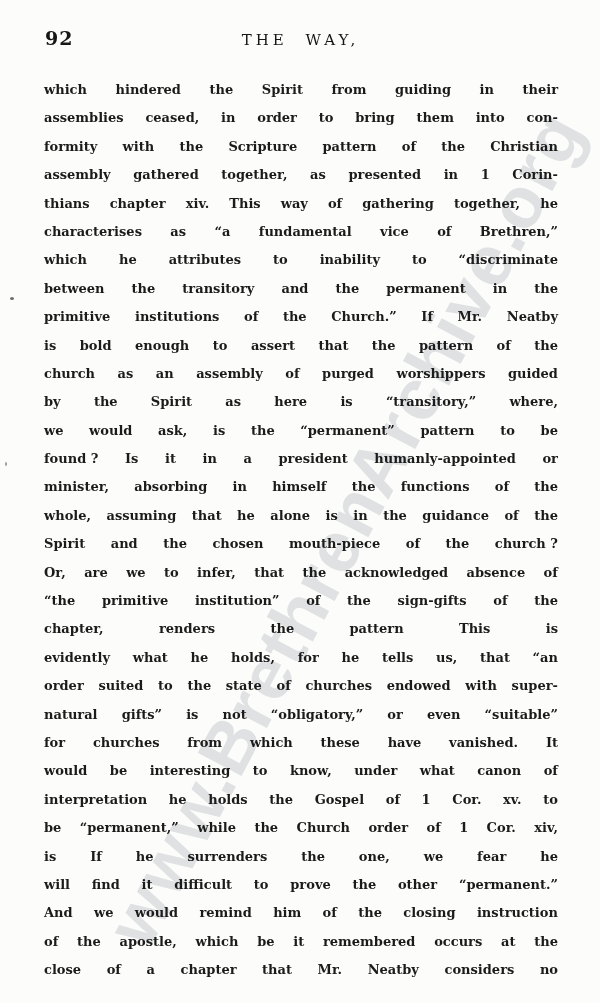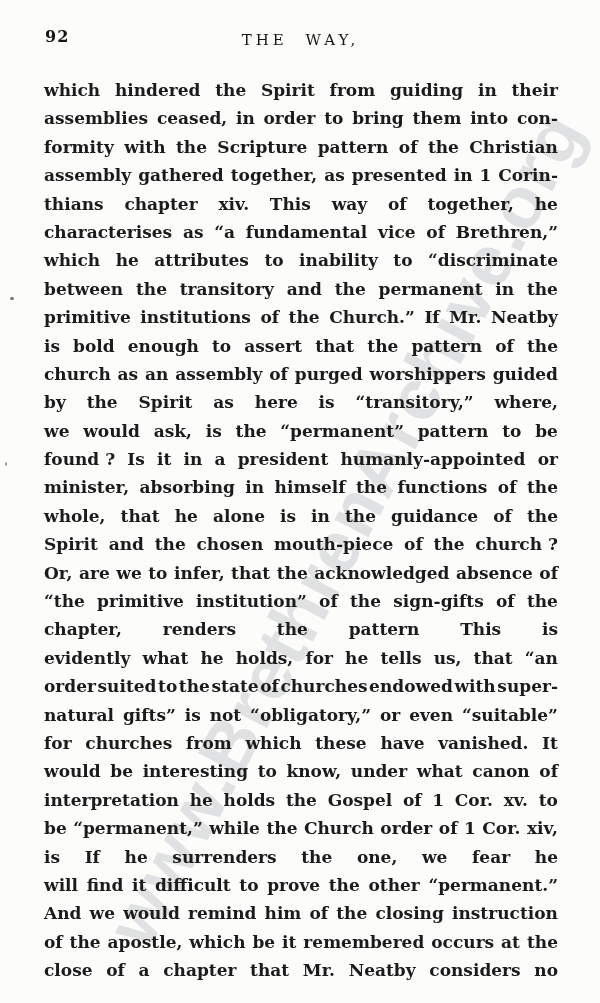--- a/index.html
+++ b/index.html
@@ -30,21 +30,21 @@
     top: 27px;
     left: 44px;
     right: 43px;
     height: 24px;
     z-index: 1;
   }
   .page-number {
     position: absolute;
     left: 1px;
     top: 0px;
-    font-size: 16px;
+    font-size: 19px;
     font-weight: bold;
     color: #161616;
     letter-spacing: 1px;
   }
   .running-title {
     position: absolute;
     left: 0;
     right: 0;
     top: 4px;
     text-align: center;
@@ -59,21 +59,21 @@
     top: 76px;
     left: 44px;
     width: 514px;
     z-index: 1;
   }
   .line {
     display: flex;
     justify-content: space-between;
     height: 28.4px;
     line-height: 28.4px;
-    font-size: 17px;
+    font-size: 13px;
     font-weight: bold;
     color: #1b1b1b;
     white-space: nowrap;
   }
   .speck {
     position: absolute;
     background: #6e6e6e;
     border-radius: 50%;
     z-index: 1;
   }
@@ -134,20 +134,21 @@
         <span>1</span>
         <span>Corin-</span>
       </div>
     <div class="line">
         <span>thians</span>
         <span>chapter</span>
         <span>xiv.</span>
         <span>This</span>
         <span>way</span>
         <span>of</span>
+        <span>gathering</span>
         <span>together,</span>
         <span>he</span>
       </div>
     <div class="line">
         <span>characterises</span>
         <span>as</span>
         <span>“a</span>
         <span>fundamental</span>
         <span>vice</span>
         <span>of</span>
@@ -240,20 +241,21 @@
         <span>absorbing</span>
         <span>in</span>
         <span>himself</span>
         <span>the</span>
         <span>functions</span>
         <span>of</span>
         <span>the</span>
       </div>
     <div class="line">
         <span>whole,</span>
+        <span>assuming</span>
         <span>that</span>
         <span>he</span>
         <span>alone</span>
         <span>is</span>
         <span>in</span>
         <span>the</span>
         <span>guidance</span>
         <span>of</span>
         <span>the</span>
       </div>

